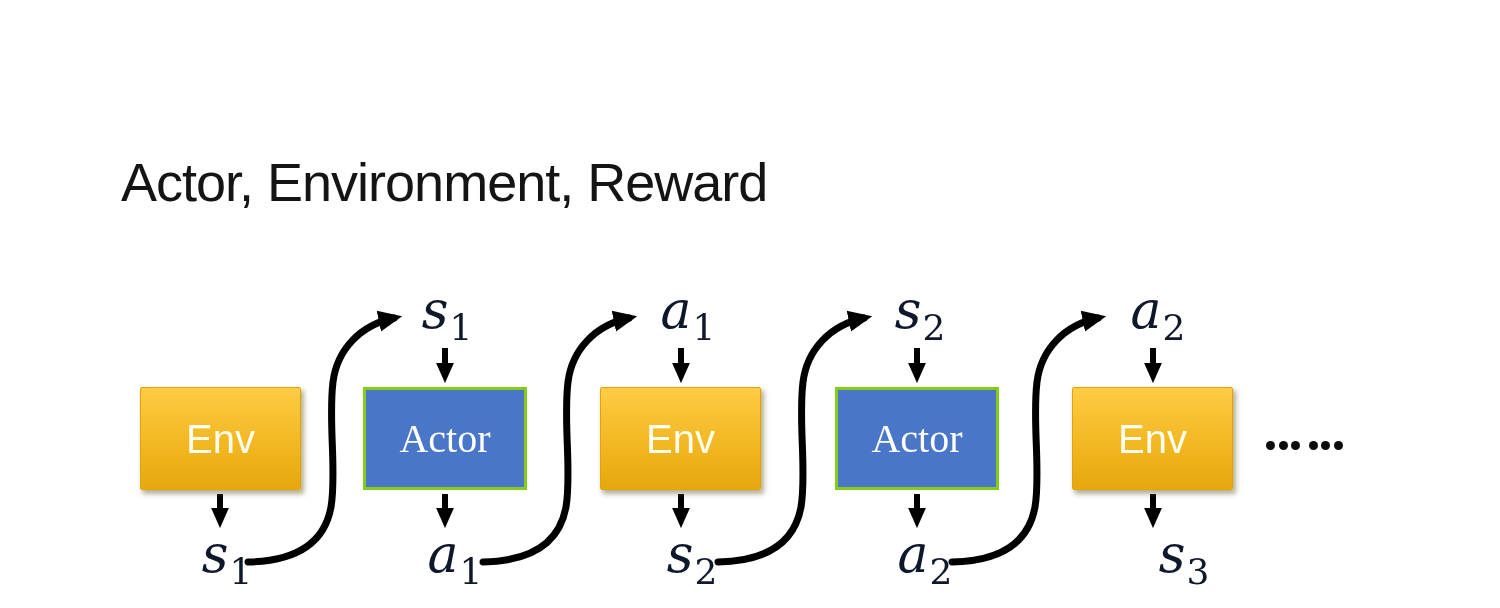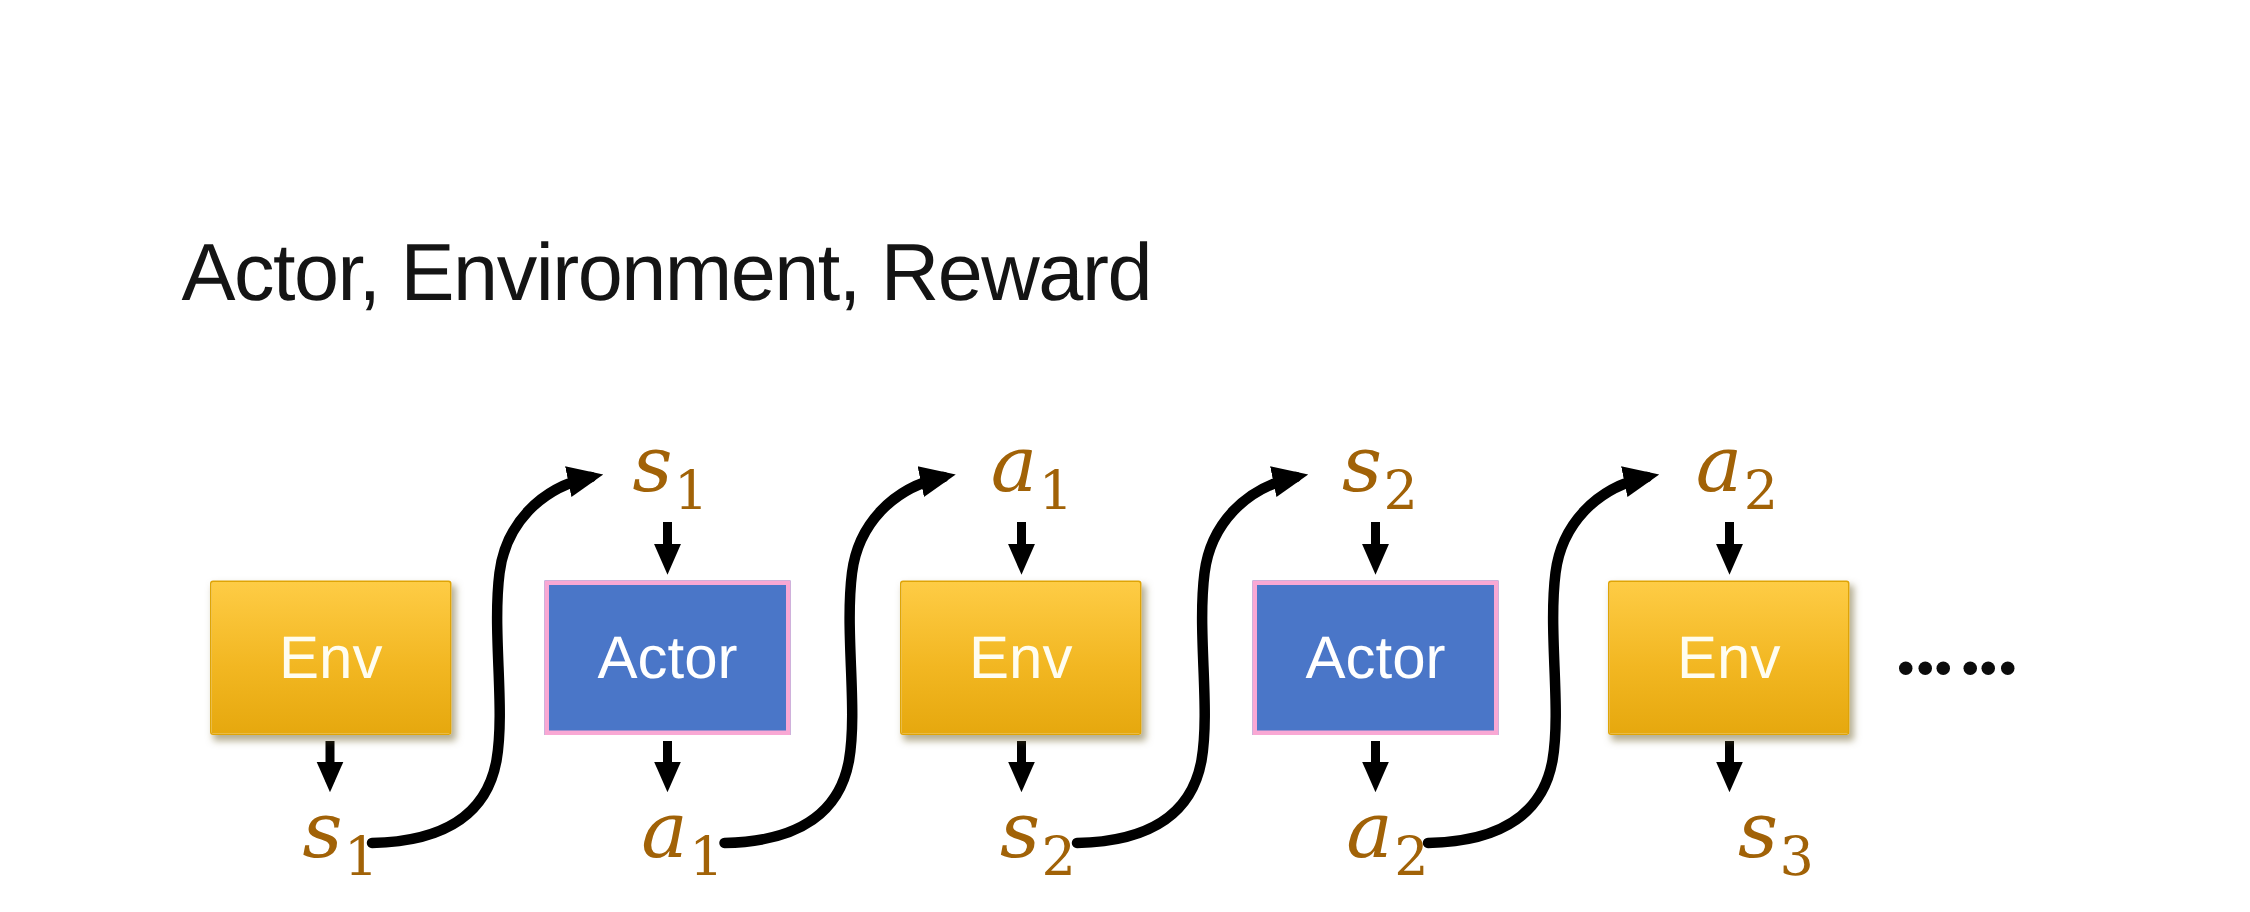--- a/index.html
+++ b/index.html
@@ -19,26 +19,26 @@
     font-size:40px;line-height:1;
   }
   .box.env{
     width:161px;color:#fffdf0;
     background:linear-gradient(180deg,#fecc45 0%,#f2b722 55%,#e6a80e 100%);
     border:1px solid #dfa406;border-radius:2px;
     box-shadow:2.5px 3.5px 5px rgba(110,95,40,.5);
   }
   .box.actor{
     width:164px;color:#ffffff;
-    background:#4a76c8;border:3px solid #f9a8d4;
+    background:#4a76c8;border:3px solid #84cc16;font-family:Liberation Serif, serif;
   }
   .mlabel{
     position:absolute;transform:translateX(-50%);
     font-family:"DejaVu Serif","Liberation Serif",serif;
-    font-style:italic;font-size:52px;line-height:1;color:#a16207;
+    font-style:italic;font-size:52px;line-height:1;color:#0f172a;
     white-space:nowrap;
   }
   .mlabel .sub{
     display:inline-block;font-style:normal;font-size:36px;
     transform:translateY(12px);margin-left:1px;
   }
   .mlabel.toprow{top:284px;}
   .mlabel.bottomrow{top:528px;}
   .dots{
     position:absolute;left:1266px;top:441px;

